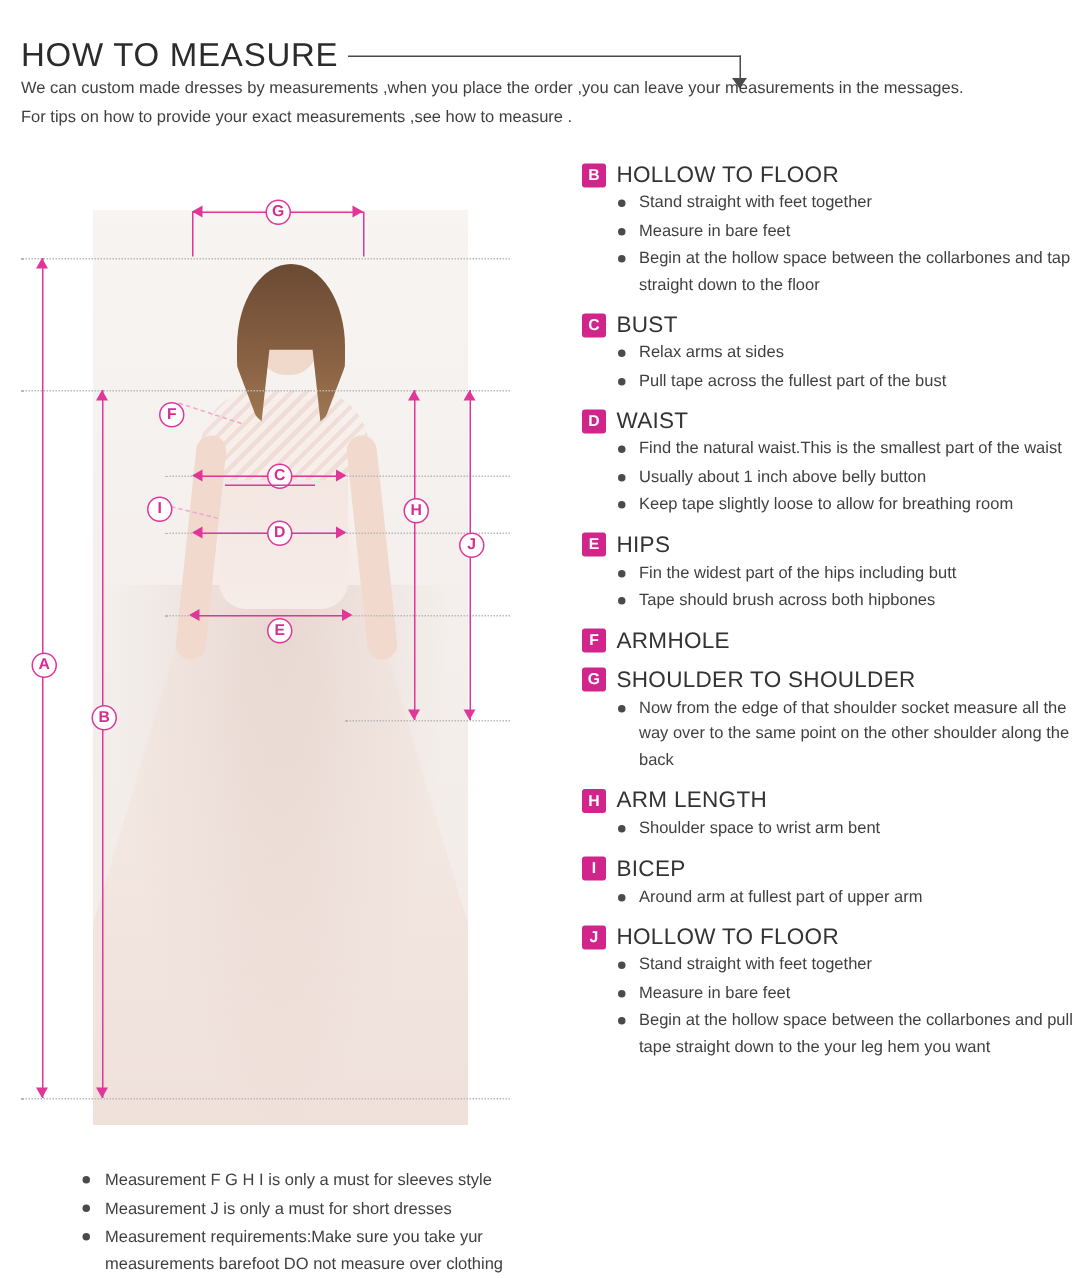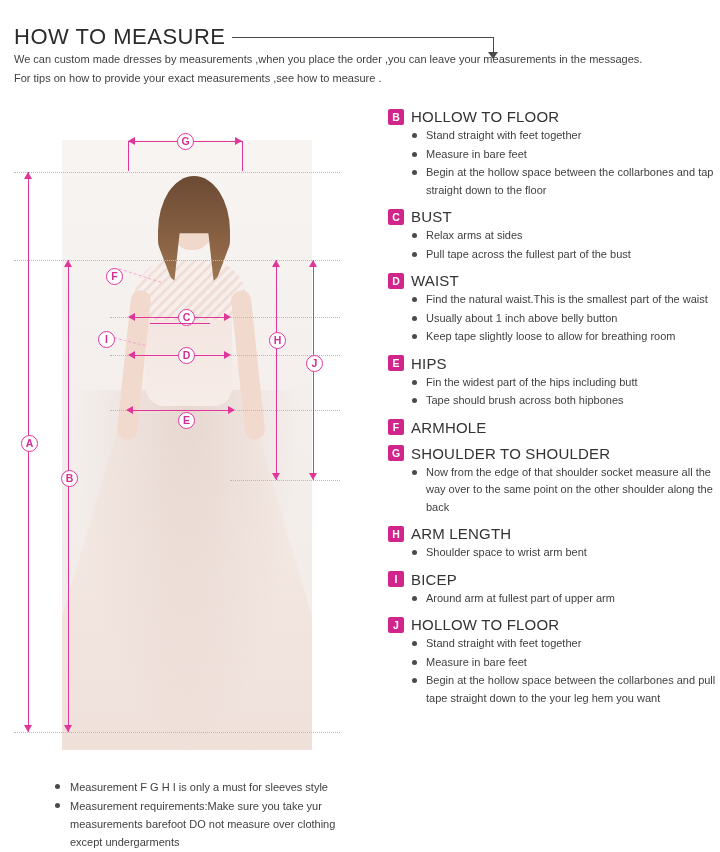--- a/index.html
+++ b/index.html
@@ -405,16 +405,17 @@
       <ul class="bullets">
         <li>Stand straight with feet together</li>
         <li>Measure in bare feet</li>
         <li>Begin at the hollow space between the collarbones and pull tape straight down to the your leg hem you want</li>
       </ul>
     </div>
   </div>
 
   <ul class="notes">
     <li>Measurement F G H I is only a must for sleeves style</li>
+    <li>Measurement J is only a must for short dresses</li>
     <li>Measurement requirements:Make sure you take yur measurements barefoot DO not measure over clothing except undergarments</li>
   </ul>
 
 </div>
 
 </body></html>

